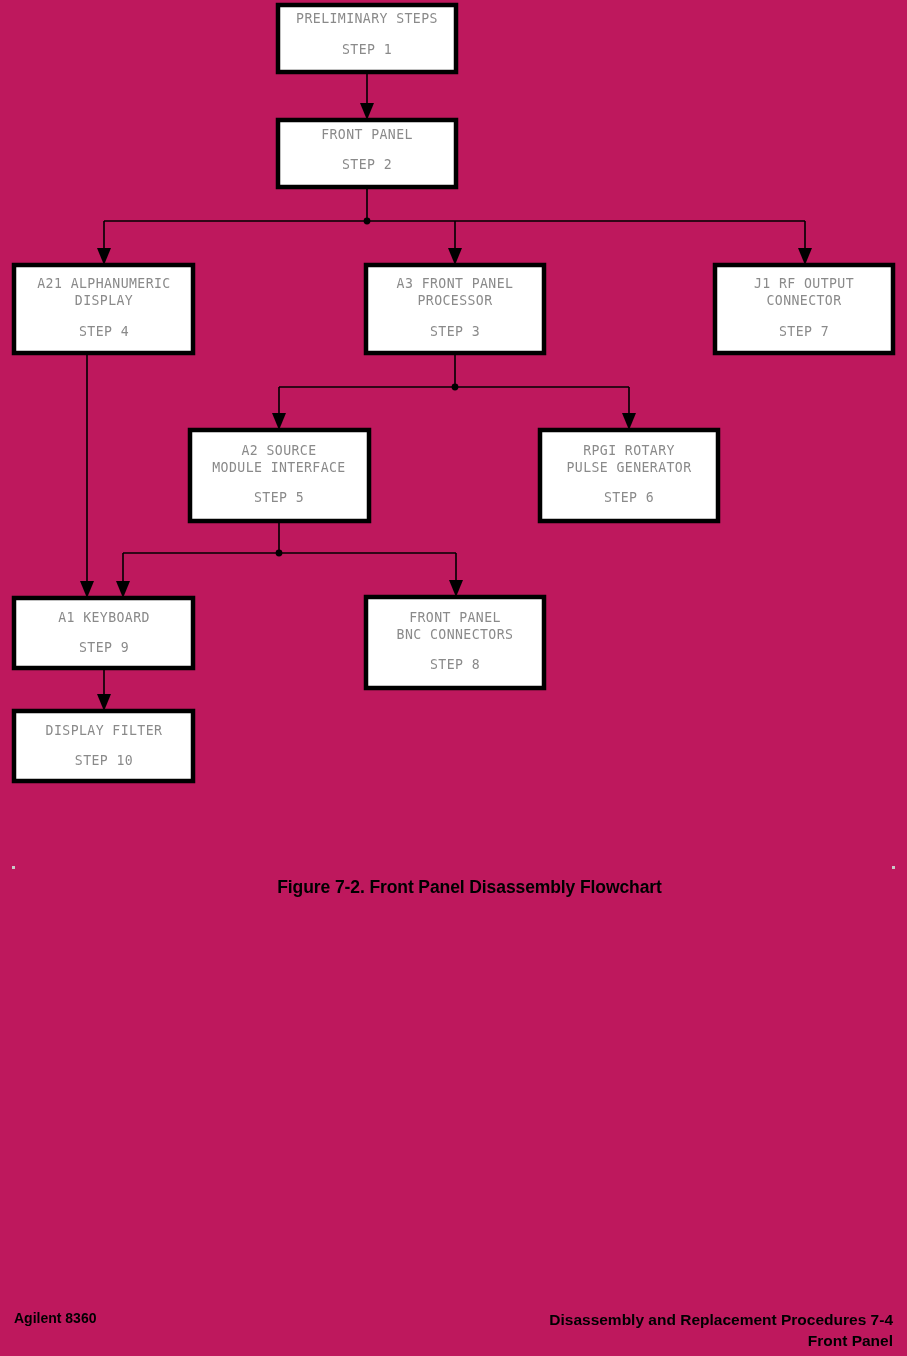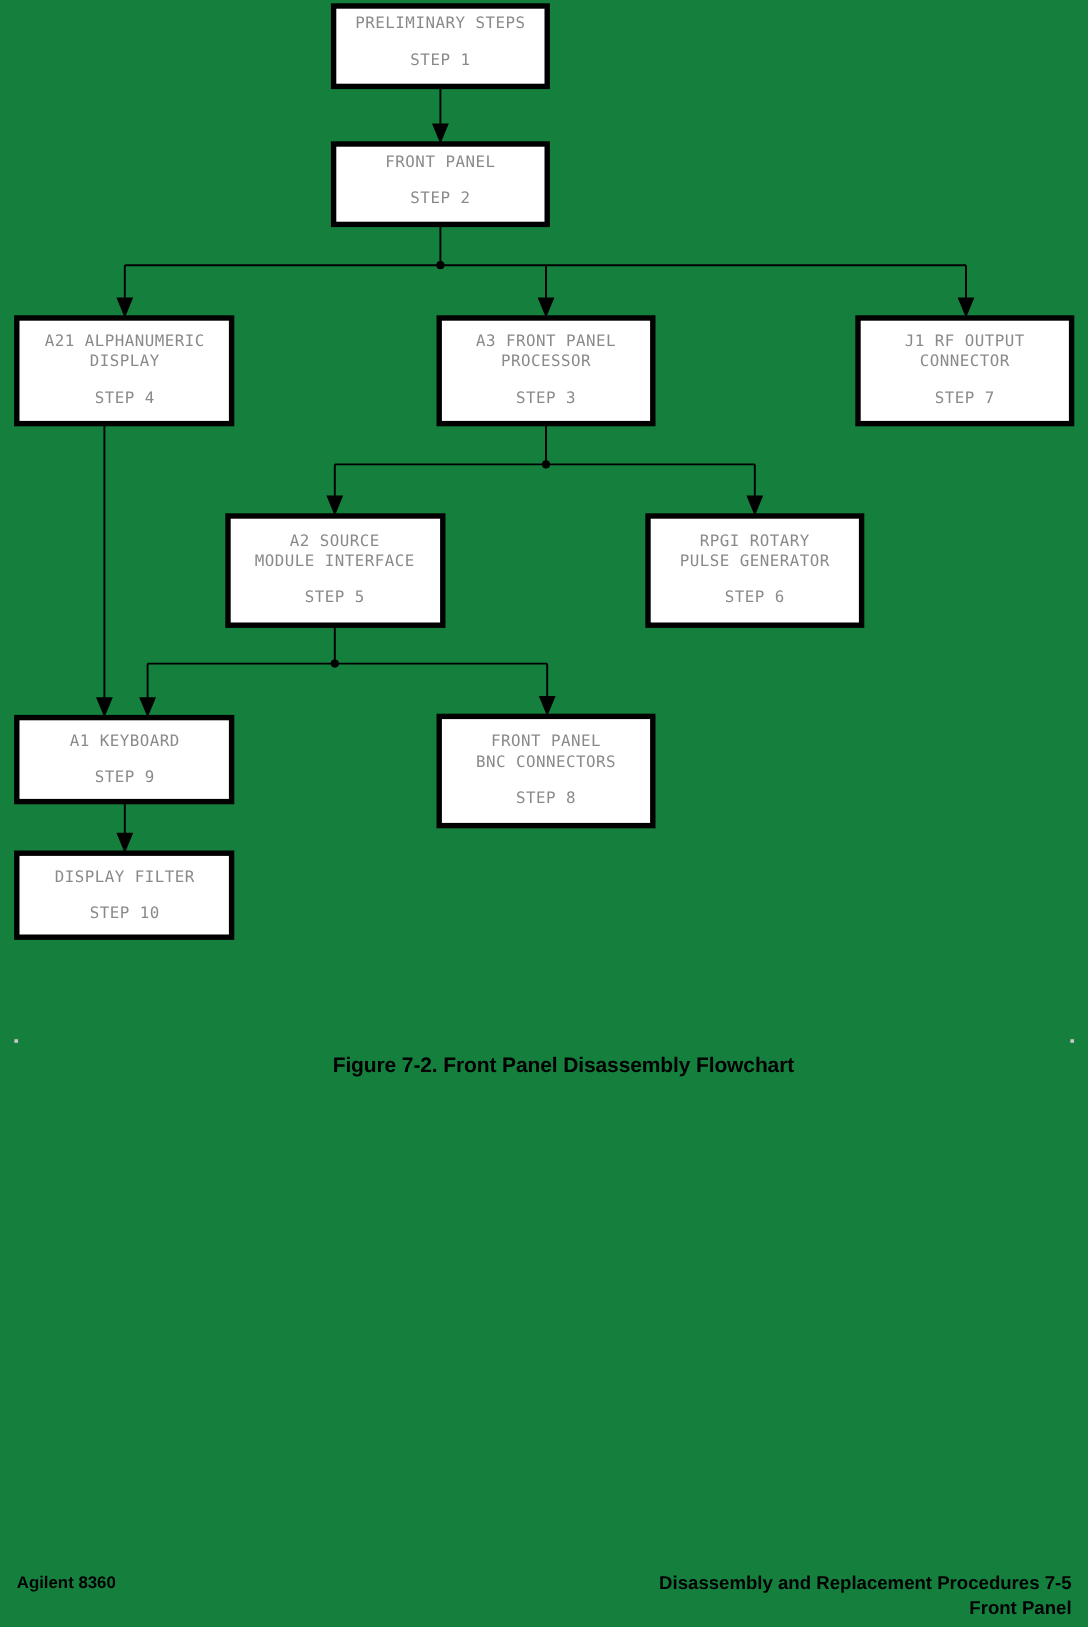--- a/index.html
+++ b/index.html
@@ -13,21 +13,21 @@
     height: 1356px;
     position: relative;
     font-family: "Liberation Sans", sans-serif;
     overflow: hidden;
   }
   #page {
     position: absolute;
     left: 0; top: 0;
     width: 907px;
     height: 1356px;
-    background: #15803d;
+    background: #be185d;
   }
   #flowchart {
     position: absolute;
     left: 0; top: 0;
     width: 907px;
     height: 820px;
   }
   .box-rect {
     fill: #ffffff;
     stroke: #000000;
@@ -230,18 +230,18 @@
   </svg>
 
   <div class="reg-mark" id="reg-left"></div>
   <div class="reg-mark" id="reg-right"></div>
 
   <div id="figure-caption">Figure 7-2. Front Panel Disassembly Flowchart</div>
 
   <div id="footer">
     <div id="footer-left">Agilent 8360</div>
     <div id="footer-right">
-      <span>Disassembly and Replacement Procedures   7-5</span>
+      <span>Disassembly and Replacement Procedures   7-4</span>
       <span class="line2">Front Panel</span>
     </div>
   </div>
 
 </div>
 
 </body></html>

